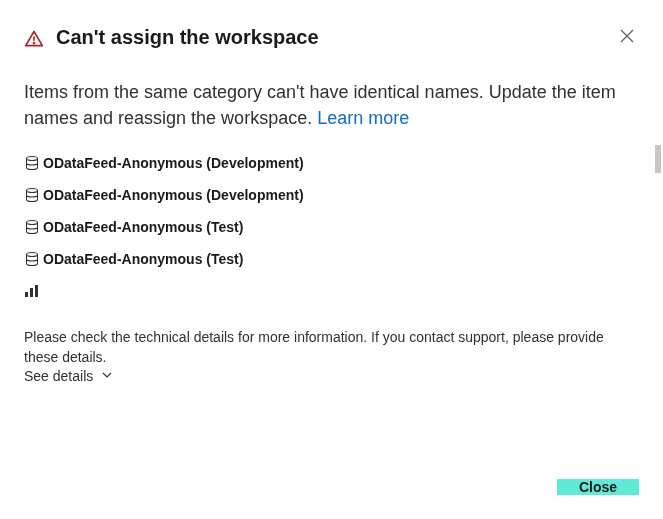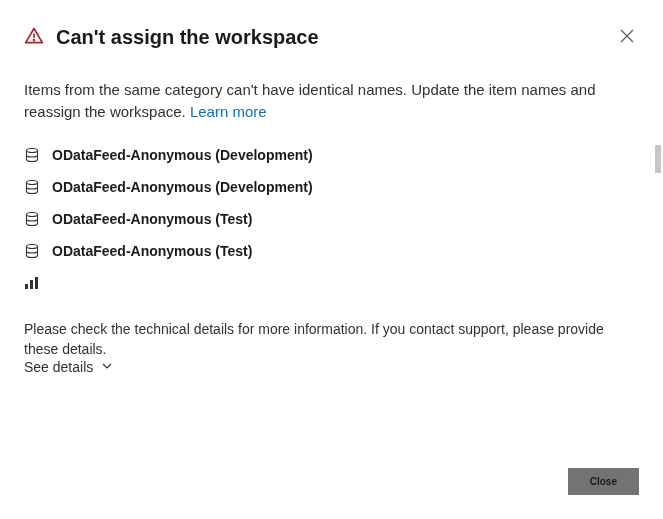--- a/index.html
+++ b/index.html
@@ -22,21 +22,21 @@
       flex-direction: column;
     }
     .header {
       display: flex;
       align-items: center;
       justify-content: space-between;
       margin-bottom: 28px;
     }
     .header-left {
       display: flex;
-      align-items: flex-start;
+      align-items: flex-end;
       gap: 12px;
     }
     .warning-icon svg {
       width: 20px;
       height: 20px;
       display: block;
     }
     .title {
       font-size: 20px;
       font-weight: 600;
@@ -50,41 +50,41 @@
       color: #605e5c;
       display: flex;
       align-items: center;
       justify-content: center;
     }
     .close-btn svg {
       width: 16px;
       height: 16px;
     }
     .body-text {
-      font-size: 15px;
+      font-size: 18px;
       line-height: 1.45;
       color: #323130;
       margin-bottom: 24px;
     }
     .learn-more {
       color: #106ebe;
       text-decoration: none;
       cursor: pointer;
     }
     .items-list {
       display: flex;
       flex-direction: column;
       gap: 16px;
       margin-bottom: 28px;
       position: relative;
     }
     .item-row {
       display: flex;
       align-items: center;
-      gap: 12px;
+      gap: 3px;
     }
     .item-icon {
       width: 16px;
       height: 16px;
       display: flex;
       align-items: center;
       justify-content: center;
     }
     .item-icon svg {
       width: 16px;
@@ -124,24 +124,24 @@
     .see-details svg {
       width: 12px;
       height: 12px;
     }
     .footer {
       margin-top: auto;
       display: flex;
       justify-content: flex-end;
     }
     .close-action {
-      background: #737373;
+      background: #5eead4;
       border: none;
-      padding: 8px 22px;
-      font-size: 10px;
+      padding: 0 22px;
+      font-size: 14px;
       font-weight: 600;
       color: #1b1a19;
       cursor: pointer;
       font-family: inherit;
     }
   </style>
 </head>
 <body>
 
 <div class="dialog">

